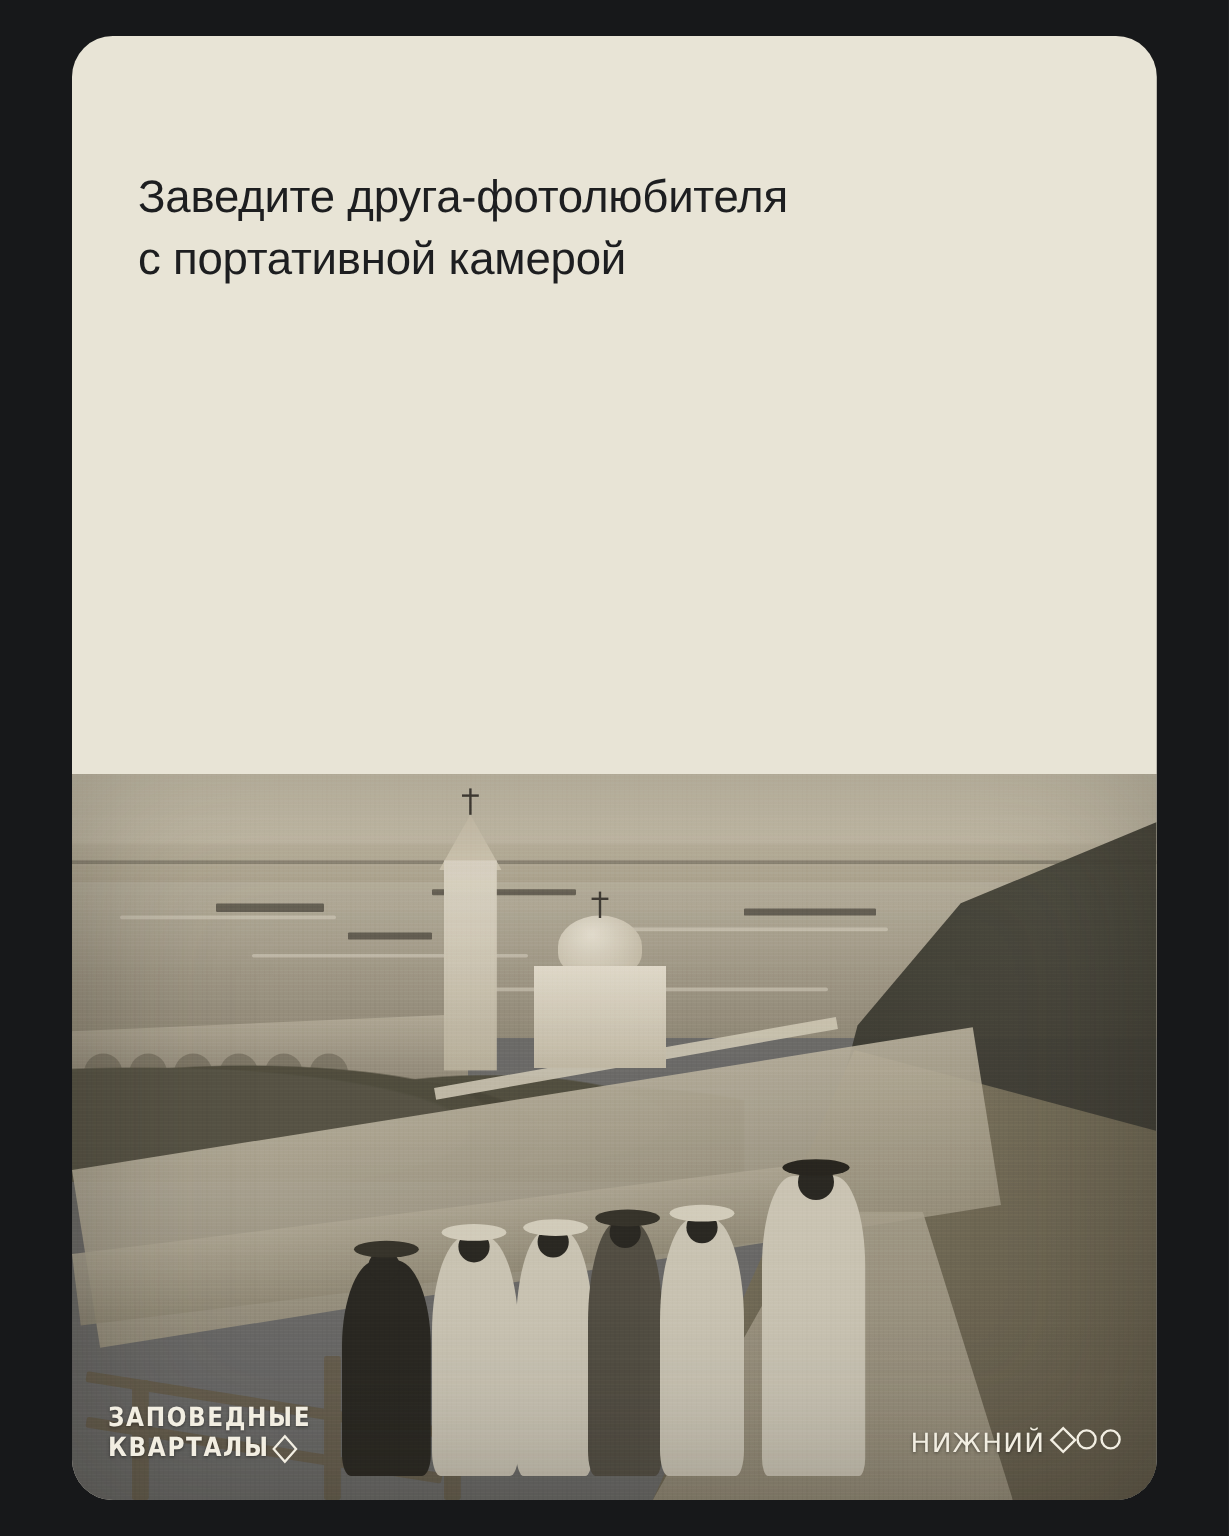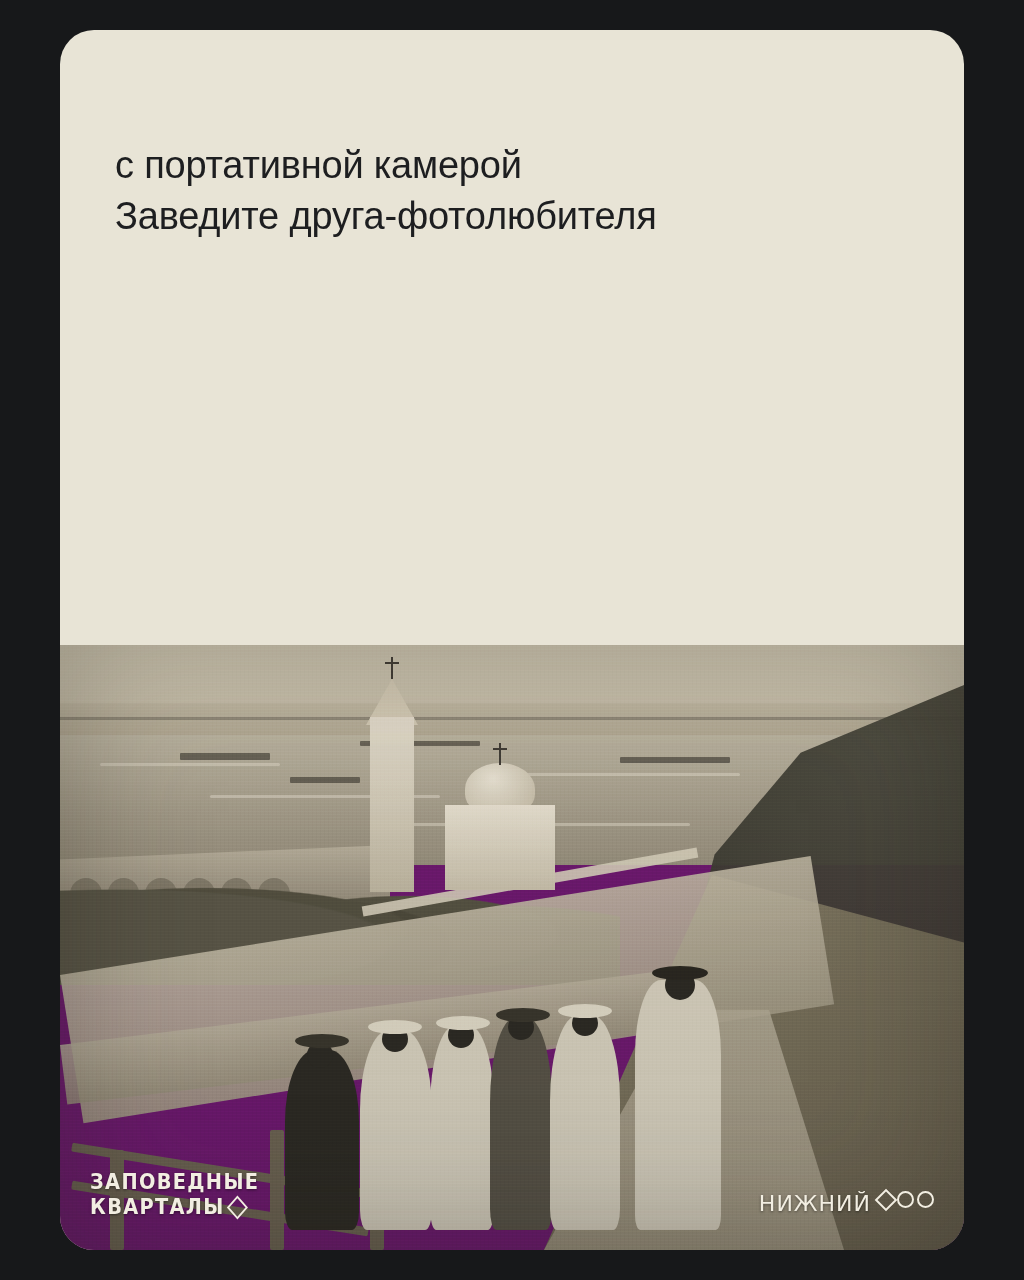--- a/index.html
+++ b/index.html
@@ -50,21 +50,21 @@
   }
 
   
   .photo {
     position: absolute;
     left: 0;
     top: 615px;
     width: 904px;
     height: 605px;
     overflow: hidden;
-    background: #701a75;
+    background: #737373;
   }
   .photo-inner { position: absolute; inset: 0; }
 
   
   .sky {
     position: absolute; left: 0; top: 0; width: 100%; height: 90px;
     background: linear-gradient(#d9d3c2, #cfc8b6);
   }
   
   .far-bank {
@@ -255,22 +255,22 @@
   .logo-right .m-o {
     width: 13px; height: 13px; border: 2.5px solid #f2eee2; border-radius: 50%;
   }
 </style>
 </head>
 <body>
 
 <div class="poster">
 
   <div class="headline">
+    <span class="line">Заведите друга-фотолюбителя</span>
     <span class="line">с портативной камерой</span>
-    <span class="line">Заведите друга-фотолюбителя</span>
   </div>
 
   <div class="photo">
     <div class="photo-inner">
 
       <div class="sky"></div>
       <div class="far-bank"></div>
       <div class="horizon-line"></div>
 
       <div class="river"></div>

